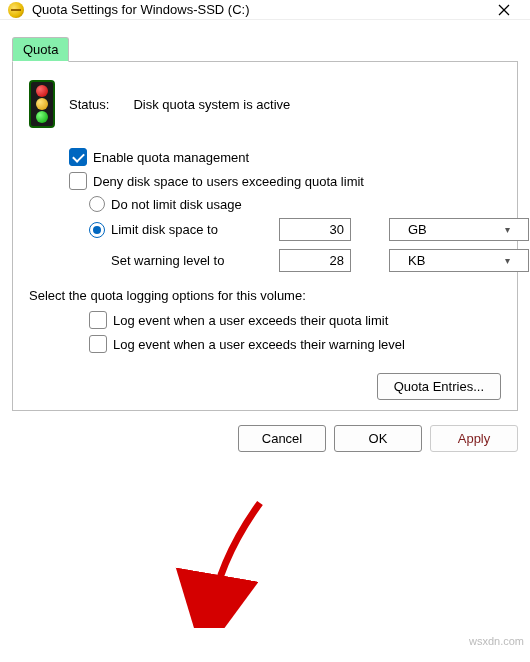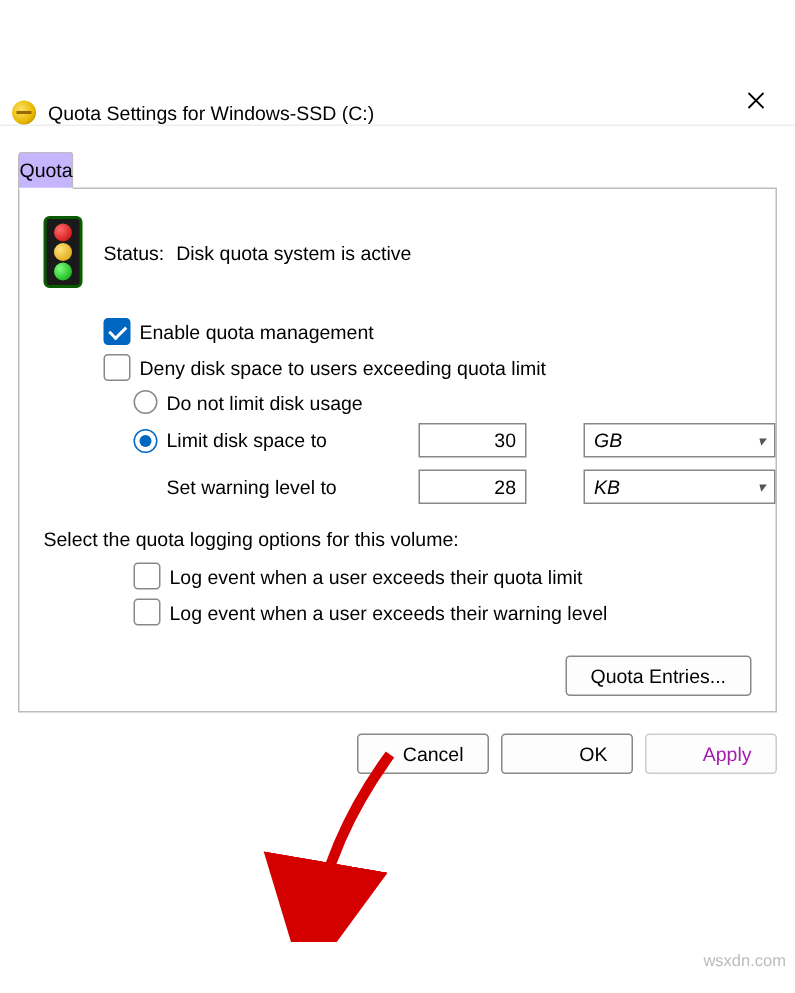--- a/index.html
+++ b/index.html
@@ -7,26 +7,25 @@
     margin: 0;
     font-family: "Segoe UI", Tahoma, sans-serif;
     font-size: 13px;
     color: #000;
     background: #fff;
     width: 530px;
     height: 662px;
     position: relative;
   }
   .titlebar {
-    height: 48px;
+    height: 20px;
     display: flex;
-    align-items: flex-end;
+    align-items: center;
     padding: 0 4px;
     border-bottom: 1px solid #eee;
-    margin-top: 36px;
   }
   .titlebar .title-icon {
     width: 16px; height: 16px;
     margin: 0 8px 0 4px;
     background: radial-gradient(circle at 6px 6px, #ffe066 0%, #e6b800 60%, #996600 100%);
     border-radius: 50%;
     position: relative;
   }
   .titlebar .title-icon::after{
     content:"";
@@ -44,22 +43,22 @@
     color: #000;
     font-size: 16px;
   }
   .tab-strip {
     padding: 16px 12px 0 12px;
   }
   .tab {
     display: inline-block;
     border: 1px solid #bdbdbd;
     border-bottom: 1px solid #fff;
-    background: #c4b5fd;
-    padding: 4px 0;
+    background: #86efac;
+    padding: 4px 10px;
     border-radius: 3px 3px 0 0;
     position: relative;
     top: 1px;
     z-index: 2;
   }
   .panel {
     margin: 0 12px 0 12px;
     border: 1px solid #bdbdbd;
     padding: 16px 16px 10px 16px;
   }
@@ -74,21 +73,21 @@
     background: #1a1a1a;
     border: 2px solid #0a5c00;
     border-radius: 4px;
     display: flex; flex-direction: column; align-items: center; justify-content: space-around;
     padding: 2px 0;
   }
   .traffic .light { width: 12px; height: 12px; border-radius: 50%; }
   .traffic .r { background: radial-gradient(circle at 4px 4px,#ff6a6a,#c00000); }
   .traffic .y { background: radial-gradient(circle at 4px 4px,#ffe27a,#d89b00); }
   .traffic .g { background: radial-gradient(circle at 4px 4px,#7dff7d,#00a000); }
-  .status-text { display: flex; gap: 8px; }
+  .status-text { display: flex; gap: 24px; }
   .row { display: flex; align-items: center; gap: 6px; margin: 6px 0; }
   .check {
     width: 18px; height: 18px;
     border: 1px solid #888;
     border-radius: 3px;
     display: inline-flex; align-items: center; justify-content: center;
     background: #fff;
     flex-shrink: 0;
   }
   .check.checked {
@@ -125,41 +124,41 @@
   .input-num {
     width: 72px;
     border: 1px solid #888;
     padding: 3px 6px;
     text-align: right;
     background: #fff;
     font-family: inherit;
     font-size: 13px;
   }
   .select {
-    width: 128px;
-    border: 1px solid #888;
-    padding: 3px 6px;
-    background: #fff;
-    display: flex; justify-content: space-between; align-items: center; font-style: italic;
+    width: 140px;
+    border: 1px solid #888;
+    padding: 3px 18px;
+    background: #fff;
+    display: flex; justify-content: space-between; align-items: center;
   }
   .select .chev {
     font-size: 10px; color: #555;
   }
   .quota-grid { display: grid; grid-template-columns: 180px 100px 130px; gap: 8px 10px; align-items: center; margin-left: 60px; }
   .quota-grid .lbl { text-align: left; white-space: nowrap; }
   .btn {
     border: 1px solid #888;
     background: #fdfdfd;
     padding: 5px 16px;
     border-radius: 3px;
     min-width: 88px;
-    text-align: right;
+    text-align: center;
     display: inline-block;
   }
-  .btn.disabled { color: #a21caf; border-color: #ccc; }
+  .btn.disabled { color: #7f1d1d; border-color: #ccc; }
   .entries-row { text-align: right; margin-top: 20px; }
   .footer {
     display: flex;
     justify-content: flex-end;
     gap: 8px;
     padding: 14px 12px 0 12px;
   }
   .arrow {
     position: absolute;
     left: 150px;

